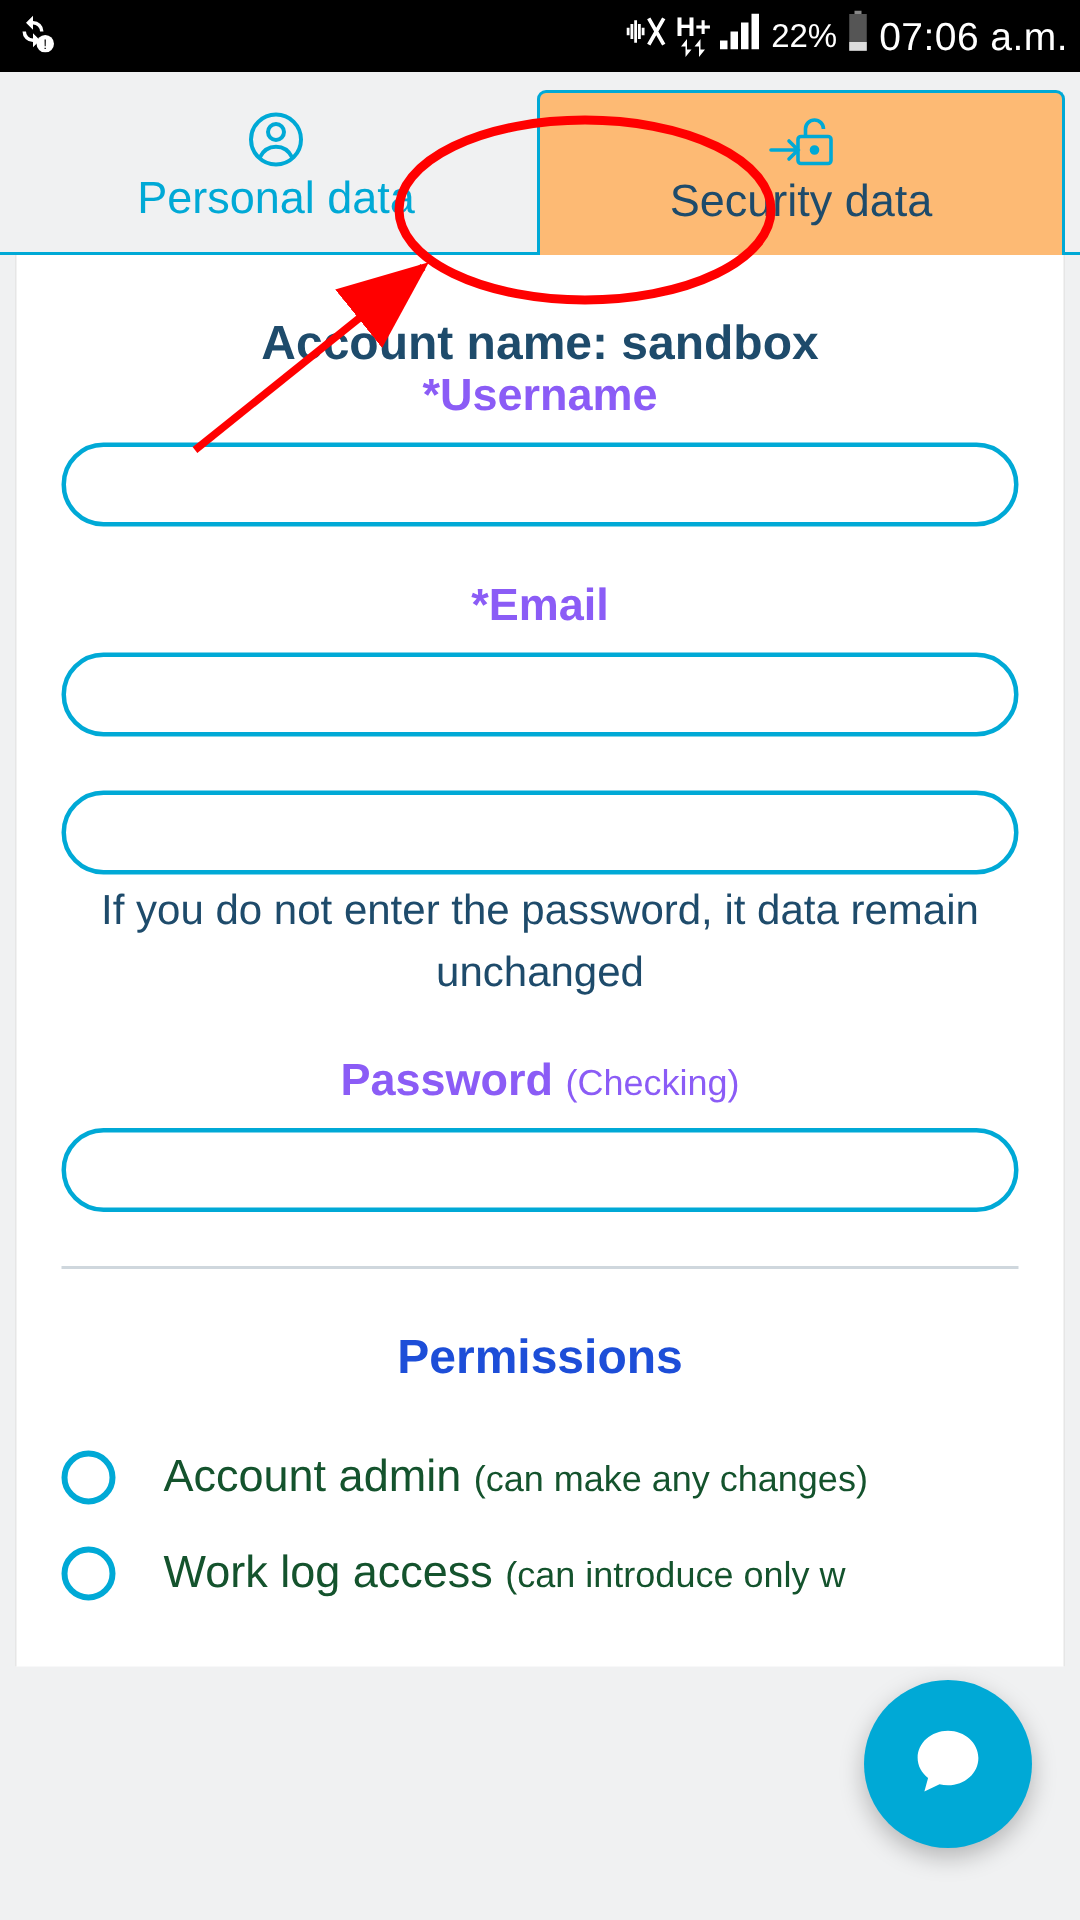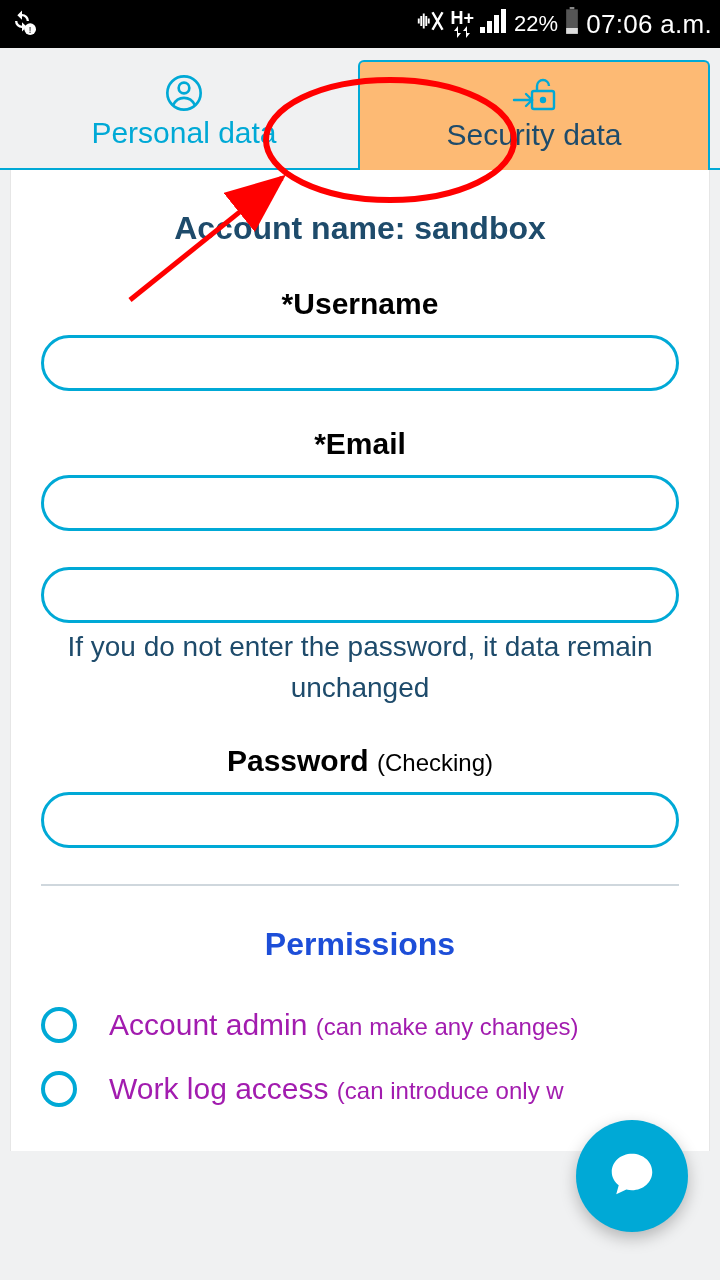--- a/index.html
+++ b/index.html
@@ -14,31 +14,31 @@
 
   
   .tabs { display: flex; align-items: flex-end; padding: 12px 10px 0 10px; border-bottom: 2px solid #00a9d6; background: #f0f1f2; position: relative; }
   .tab { flex: 1; display: flex; flex-direction: column; align-items: center; justify-content: center; gap: 4px; padding: 14px 8px 18px 8px; font-size: 30px; font-weight: 500; cursor: pointer; }
   .tab.inactive { color: #00a9d6; }
   .tab.active { color: #1e4b6b; background: #fdba74; border: 2px solid #00a9d6; border-bottom: none; border-top-left-radius: 6px; border-top-right-radius: 6px; margin-bottom: -2px; z-index: 2; position: relative; }
   .tab .icon { height: 38px; display: flex; align-items: center; justify-content: center; }
 
   
   .content { background: #fff; margin: 0 10px 0 10px; border-left: 1px solid #e6e6e6; border-right: 1px solid #e6e6e6; padding: 40px 30px 30px 30px; }
-  .account-title { text-align: center; color: #1e4b6b; font-size: 32px; font-weight: 700; margin-bottom: 40px; }
+  .account-title { text-align: center; color: #1e4b6b; font-size: 32px; font-weight: 700; }
   .field-block { text-align: center; margin-bottom: 36px; }
-  .field-label { color: #000000; font-size: 30px; font-weight: 700; margin-bottom: 14px; display: block; }
+  .field-label { color: #8b5cf6; font-size: 30px; font-weight: 700; margin-bottom: 14px; display: block; }
   .field-input { width: 100%; height: 56px; border: 3px solid #00a9d6; border-radius: 28px; background: #fff; padding: 0 20px; font-size: 24px; outline: none; }
   .helper-text { color: #1e4b6b; font-size: 28px; font-weight: 400; margin-top: -14px; margin-bottom: 36px; text-align: center; line-height: 1.45; }
   .field-label .sub { font-size: 24px; font-weight: 500; }
 
   .divider { height: 2px; background: #cfd7dd; margin: 12px 0 40px 0; }
 
   .permissions-title { text-align: center; color: #1d4ed8; font-size: 32px; font-weight: 700; margin-bottom: 30px; }
-  .perm-row { display: flex; align-items: center; gap: 32px; padding: 14px 0; color: #a21caf; font-size: 30px; }
+  .perm-row { display: flex; align-items: center; gap: 32px; padding: 14px 0; color: #14532d; font-size: 30px; }
   .perm-row .sub { font-size: 24px; font-weight: 400; }
   .radio { width: 36px; height: 36px; border: 4px solid #00a9d6; border-radius: 50%; flex-shrink: 0; }
 
   
   .fab { position: fixed; right: 32px; bottom: 48px; width: 112px; height: 112px; border-radius: 50%; background: #00a9d6; display: flex; align-items: center; justify-content: center; box-shadow: 0 6px 16px rgba(0,0,0,0.25); }
 
   
   .annotation { position: absolute; left: 0; top: 0; width: 720px; height: 1280px; pointer-events: none; z-index: 50; }
 </style>
 </head>

